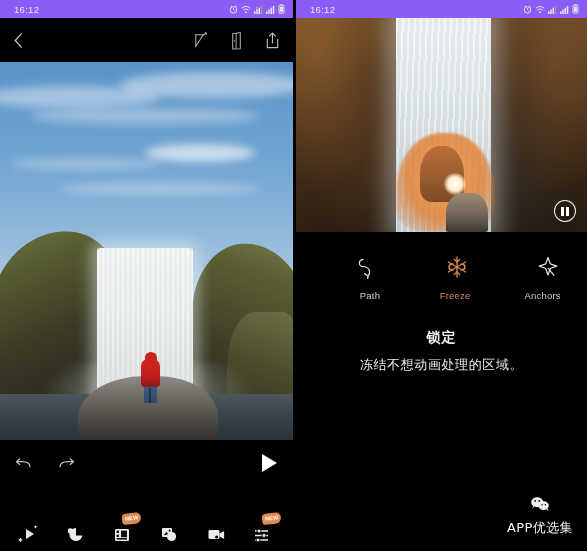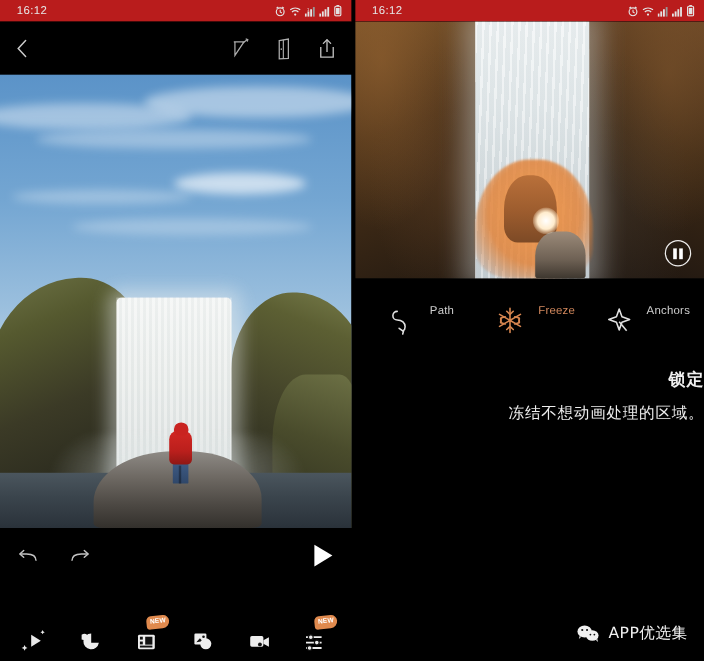--- a/index.html
+++ b/index.html
@@ -12,21 +12,21 @@
   .screens { display:flex; width:587px; height:551px; }
   .panel { position:relative; background:#000; overflow:hidden; }
   .panel-left { width:293px; height:551px; }
   .divider { width:3px; height:551px; background:#000; }
   .panel-right { width:291px; height:551px; }
 
   
   .statusbar {
     height:18px; display:flex; align-items:center;
     justify-content:space-between; padding:0 8px 0 14px;
-    background:#b91c1c; color:#e8e8e8; font-size:9.5px; letter-spacing:.3px;
+    background:#8b5cf6; color:#e8e8e8; font-size:9.5px; letter-spacing:.3px;
   }
   .status-time { font-size:9.5px; color:#e6e6e6; font-family:"Liberation Sans",sans-serif; }
   .status-icons { display:flex; align-items:center; gap:3px; }
   .status-icons svg { display:block; }
 
   
   .topbar {
     height:44px; display:flex; align-items:center;
     justify-content:space-between; padding:0 12px 0 10px; background:#000;
   }
@@ -189,40 +189,40 @@
     display:flex; align-items:center; justify-content:center; gap:2.5px;
     cursor:pointer; background:rgba(0,0,0,.12);
   }
   .pausebtn i { display:block; width:2.6px; height:9px; background:#fff; }
 
   
   .toolsrow {
     display:flex; justify-content:space-around; align-items:flex-start;
     padding:22px 10px 0; background:#000;
   }
-  .tool { width:58px; display:flex; flex-direction:row; align-items:flex-start; gap:10px; cursor:pointer; }
+  .tool { width:58px; display:flex; flex-direction:column; align-items:flex-end; gap:10px; cursor:pointer; }
   .tool-ico { height:26px; display:flex; align-items:center; justify-content:center; }
   .tool-lbl { font-size:9.5px; color:#cfcfcf; letter-spacing:.2px; }
   .tool.active .tool-lbl { color:#d58a5e; }
 
   
-  .helpblock { text-align:right; padding-top:28px; }
+  .helpblock { text-align:center; padding-top:28px; }
   .help-title {
     font-size:14px; color:#f0f0f0; font-weight:bold; letter-spacing:1px;
     font-family:"DejaVu Sans","Liberation Sans",sans-serif;
   }
   .help-desc {
     font-size:13px; color:#ededed; margin-top:9px; letter-spacing:.6px;
     font-family:Liberation Mono, monospace;
   }
 
   
   .watermark {
     position:absolute; right:14px; bottom:14px;
-    display:flex; align-items:center; gap:7px;
+    display:flex; align-items:center; gap:7px;flex-direction:column;
   }
   .wm-text { color:#f2f2f2; font-size:13px; letter-spacing:.4px;
     font-family:"DejaVu Sans","Liberation Sans",sans-serif; }
 </style>
 </head>
 <body>
 
 <div class="screens">
 
   <div class="panel panel-left">

